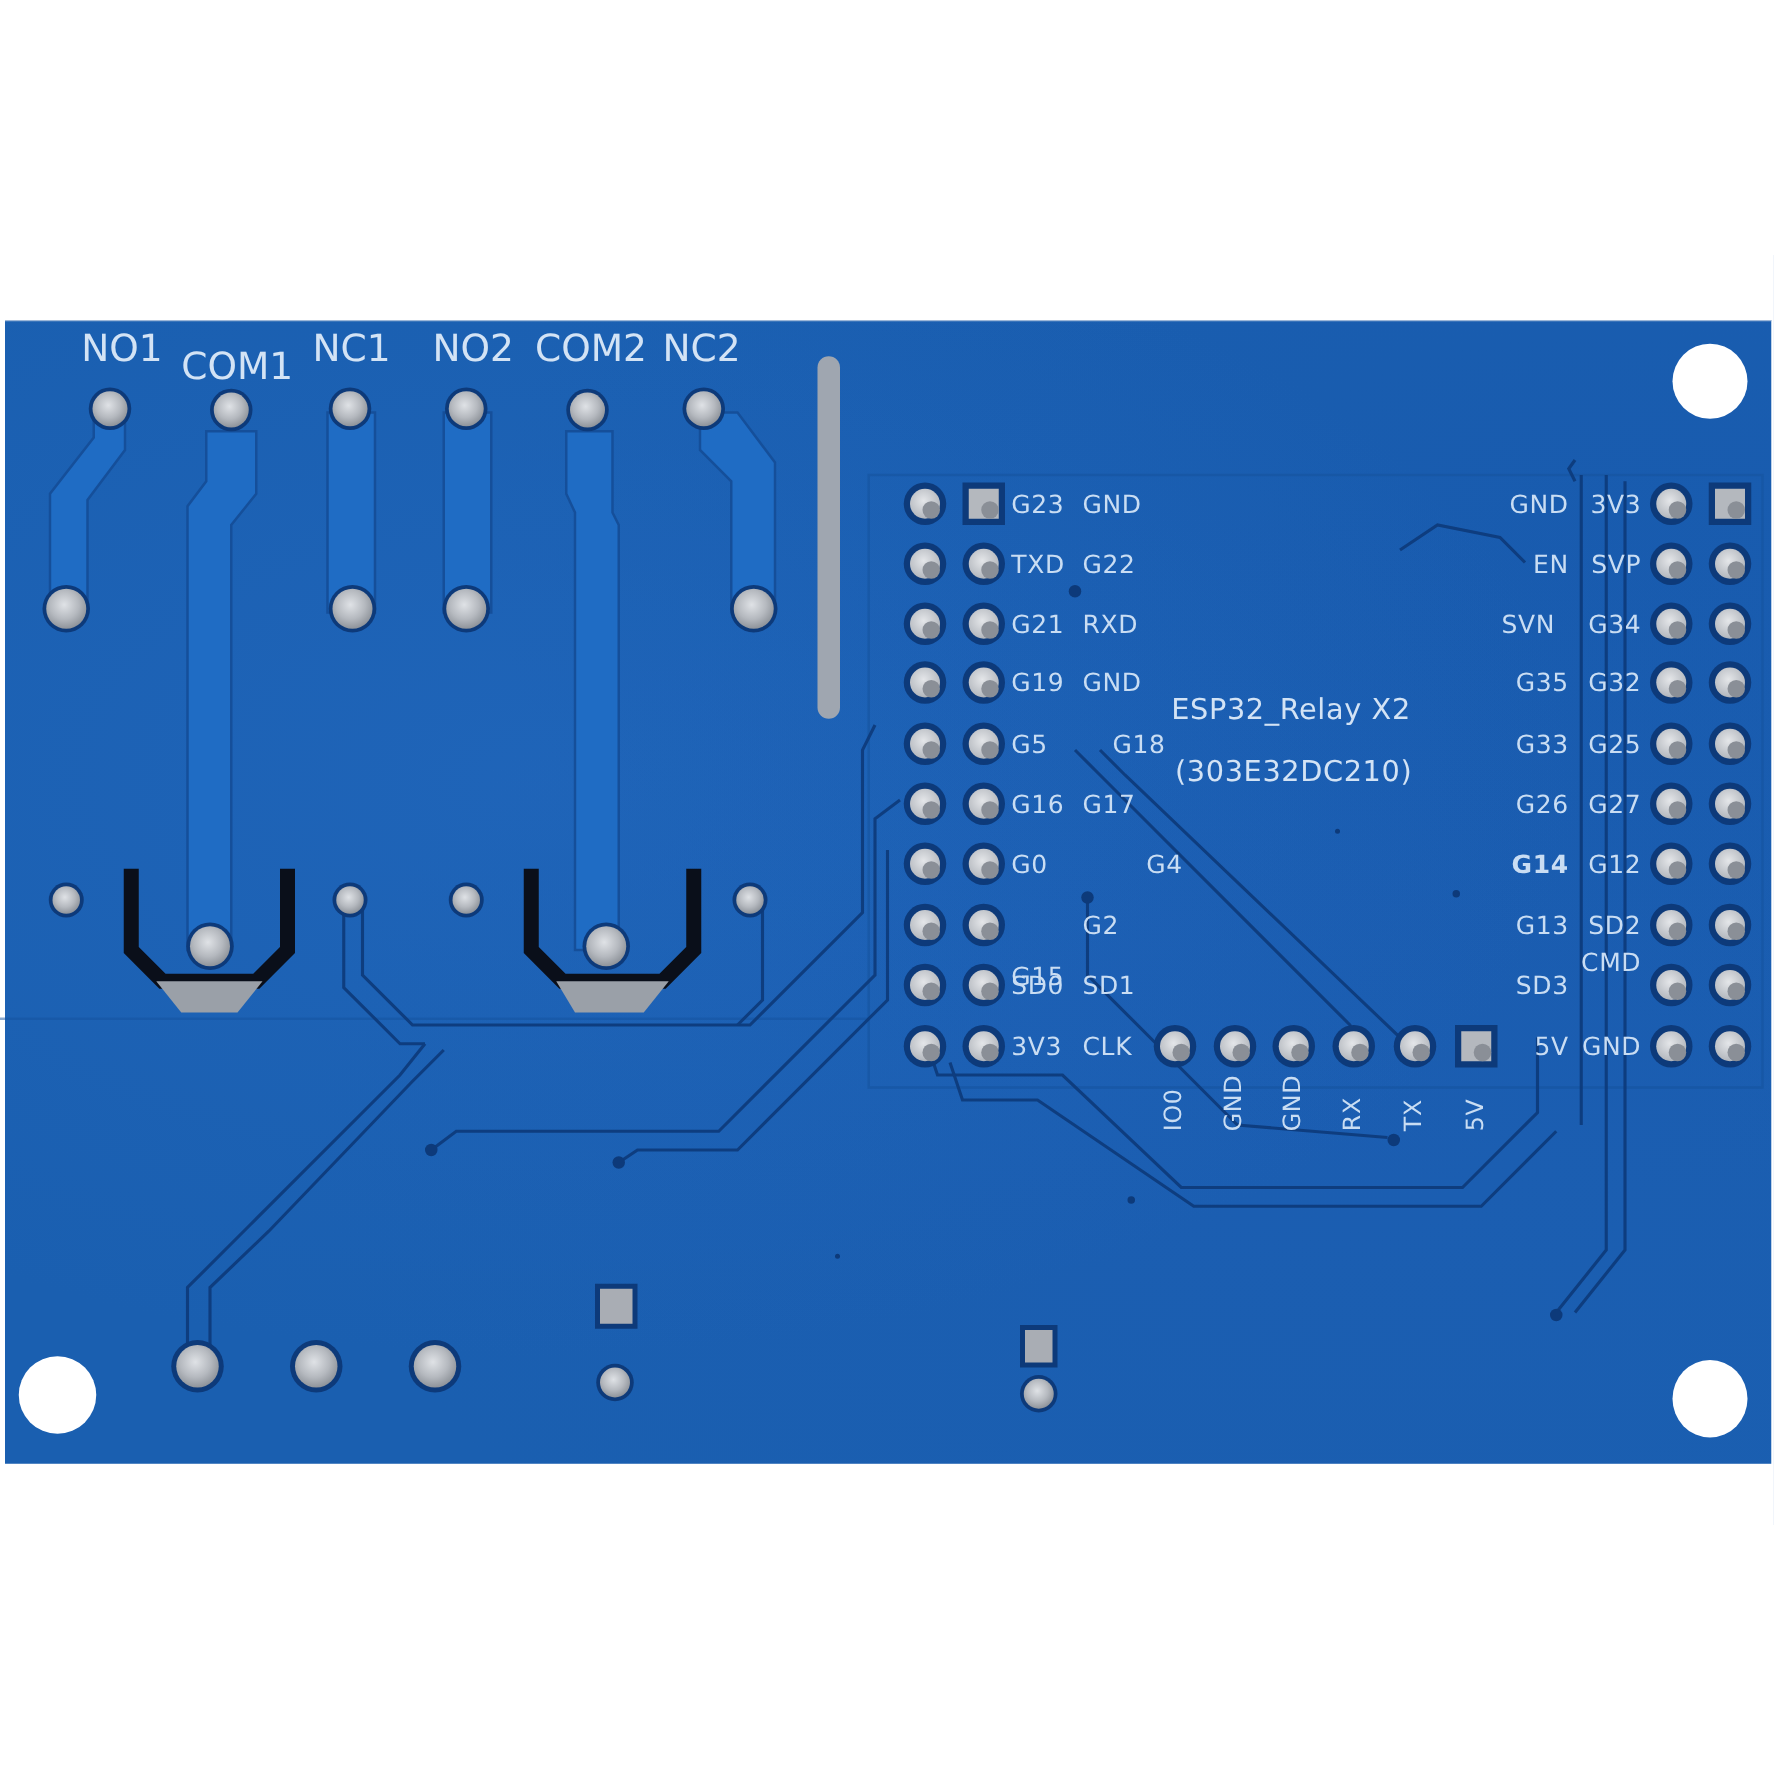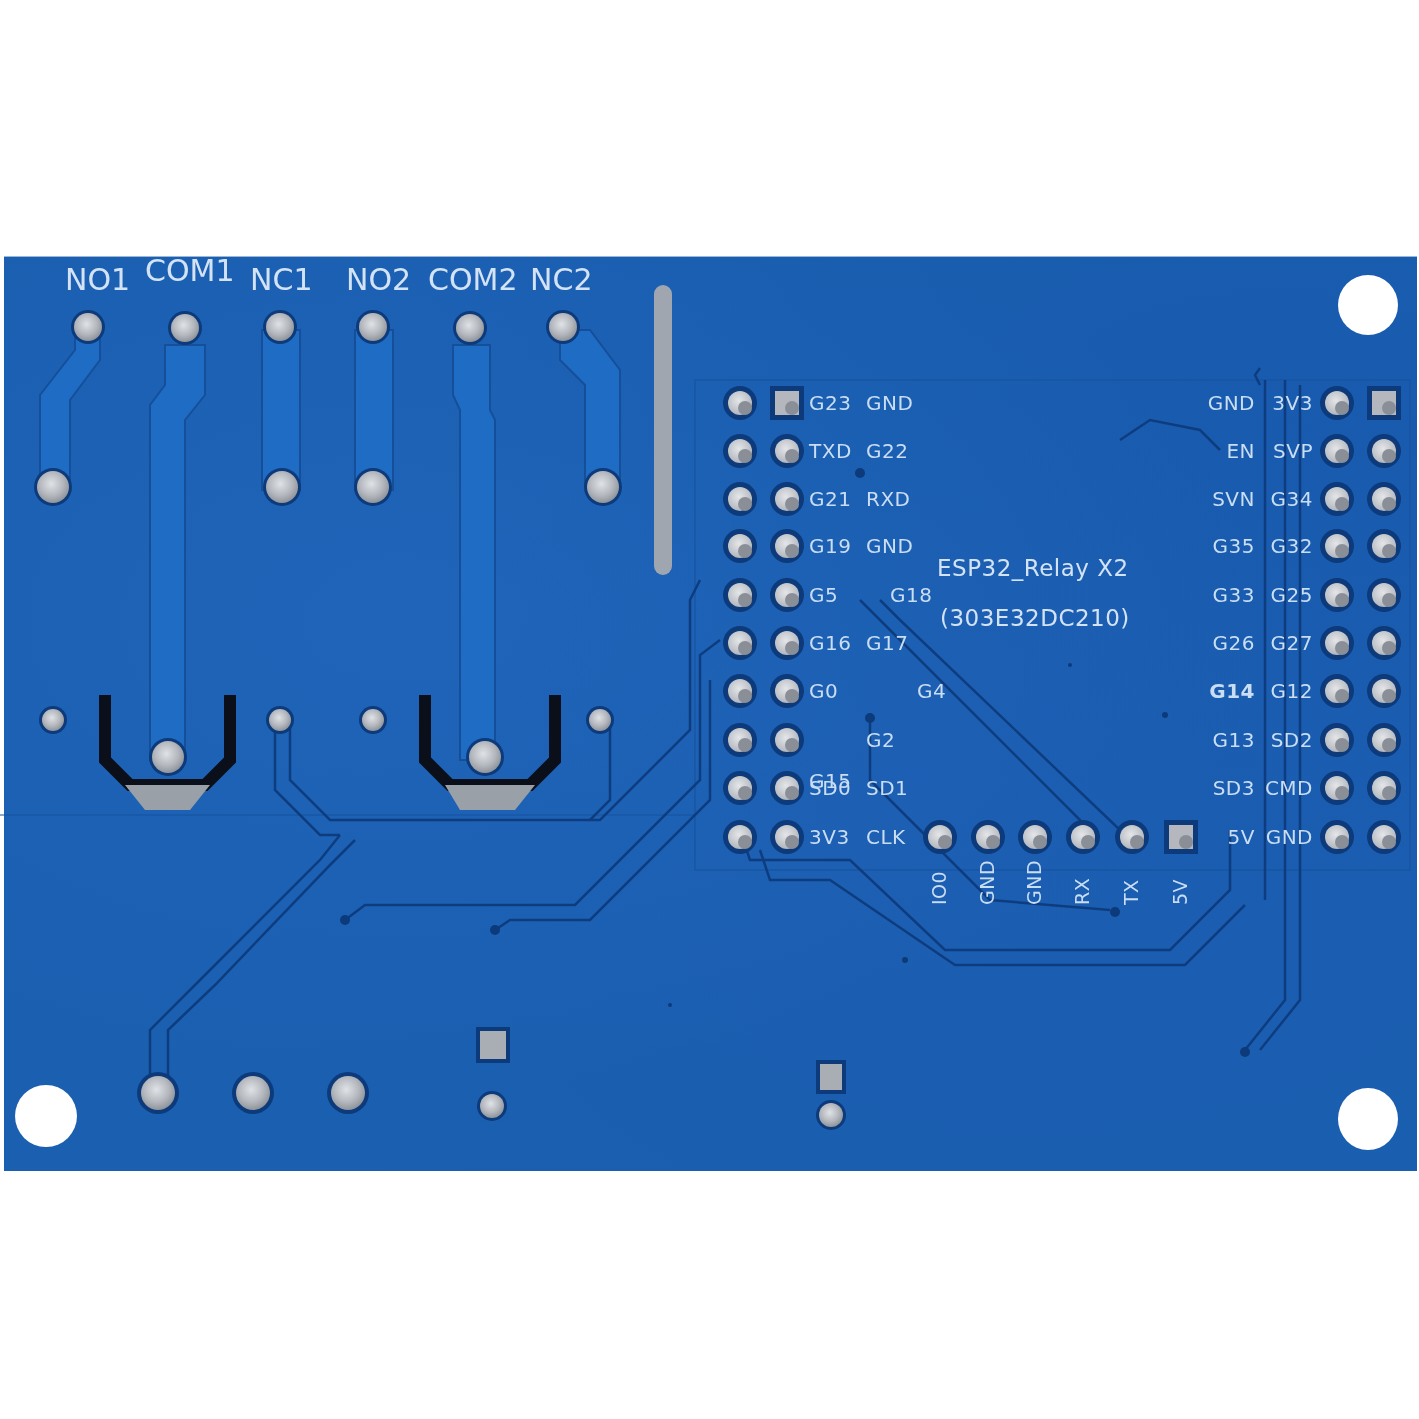--- a/index.html
+++ b/index.html
@@ -392,21 +392,21 @@
         <div style="position: absolute; left: 10px; top: 10px; width: 14px; height: 14px; border-radius: 50%; background: rgb(138, 143, 151);"></div>
       </div>
     </div>
   </div>
 
 <div class="mhole" style="left:1338px;top:275px;width:60px;height:60px;"></div>
 <div class="mhole" style="left:15px;top:1085px;width:62px;height:62px;"></div>
 <div class="mhole" style="left:1338px;top:1088px;width:60px;height:62px;"></div>
 
 <div class="label big" style="left:65px;top:265px;">NO1</div>
-<div class="label big" style="left:145px;top:256px;">COM1</div>
+<div class="label big" style="left:145px;top:279px;">COM1</div>
 <div class="label big" style="left:250px;top:265px;">NC1</div>
 <div class="label big" style="left:346px;top:265px;">NO2</div>
 <div class="label big" style="left:428px;top:265px;">COM2</div>
 <div class="label big" style="left:530px;top:265px;">NC2</div>
 
 <div class="label title" style="left:937px;top:557px;">ESP32_Relay X2</div>
 <div class="label title" style="left:940px;top:607px;">(303E32DC210)</div>
 
 <div id="left-labels">
     <div class="label" style="left: 809px; top: 393px;">G23</div>
@@ -429,34 +429,34 @@
     <div class="label" style="left: 866px; top: 778px;">SD1</div>
     <div class="label" style="left: 809px; top: 827px;">3V3</div>
     <div class="label" style="left: 866px; top: 827px;">CLK</div>
   </div>
 
 <div id="right-labels">
     <div class="label" style="right: 164px; top: 393px;">GND</div>
     <div class="label" style="right: 106px; top: 393px;">3V3</div>
     <div class="label" style="right: 164px; top: 441px;">EN</div>
     <div class="label" style="right: 106px; top: 441px;">SVP</div>
-    <div class="label" style="right: 164px; top: 489px;">SVN</div>
+    <div class="label" style="right: 175px; top: 489px;">SVN</div>
     <div class="label" style="right: 106px; top: 489px;">G34</div>
     <div class="label" style="right: 164px; top: 536px;">G35</div>
     <div class="label" style="right: 106px; top: 536px;">G32</div>
     <div class="label" style="right: 164px; top: 585px;">G33</div>
     <div class="label" style="right: 106px; top: 585px;">G25</div>
     <div class="label" style="right: 164px; top: 633px;">G26</div>
     <div class="label" style="right: 106px; top: 633px;">G27</div>
     <div class="label" style="right: 164px; top: 681px; font-weight: bold;">G14</div>
     <div class="label" style="right: 106px; top: 681px;">G12</div>
     <div class="label" style="right: 164px; top: 730px;">G13</div>
     <div class="label" style="right: 106px; top: 730px;">SD2</div>
     <div class="label" style="right: 164px; top: 778px;">SD3</div>
-    <div class="label" style="right: 106px; top: 778px;">CMD</div>
+    <div class="label" style="right: 106px; top: 760px;">CMD</div>
     <div class="label" style="right: 164px; top: 827px;">5V</div>
     <div class="label" style="right: 106px; top: 827px;">GND</div>
   </div>
 
 <div id="bottom-labels">
     <div class="label rot" style="left: 930px; top: 905px;">IO0</div>
     <div class="label rot" style="left: 978px; top: 905px;">GND</div>
     <div class="label rot" style="left: 1025px; top: 905px;">GND</div>
     <div class="label rot" style="left: 1073px; top: 905px;">RX</div>
     <div class="label rot" style="left: 1122px; top: 905px;">TX</div>

